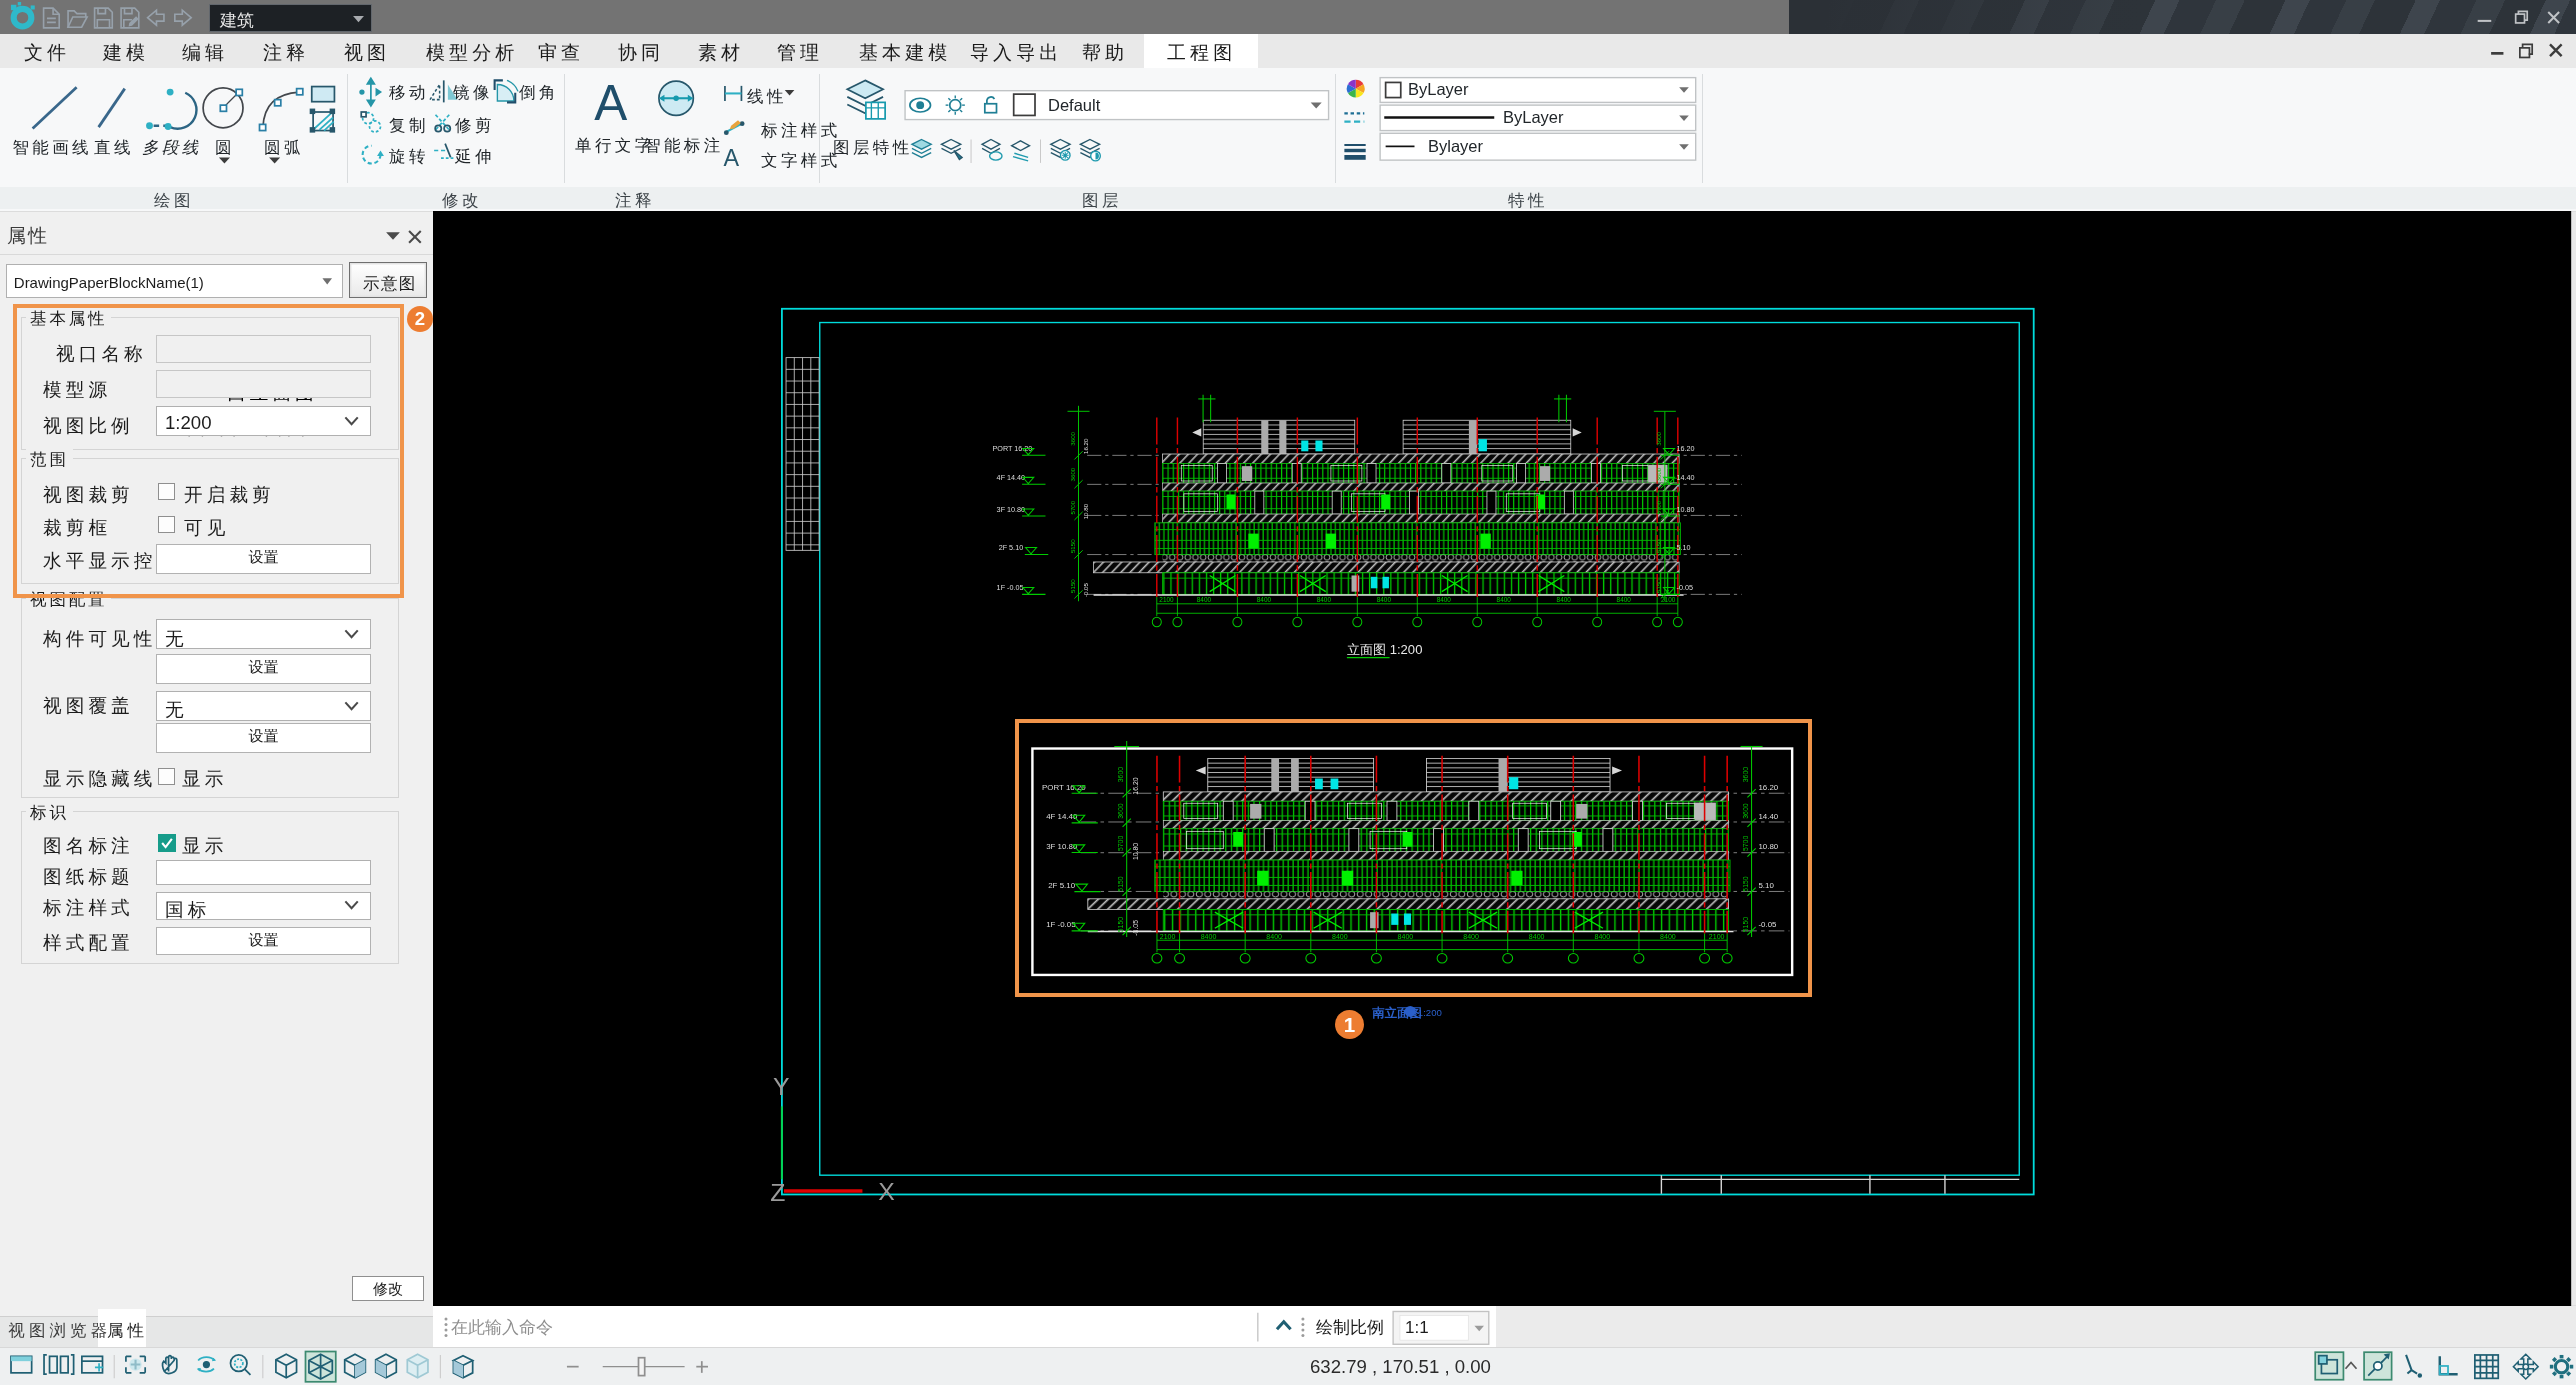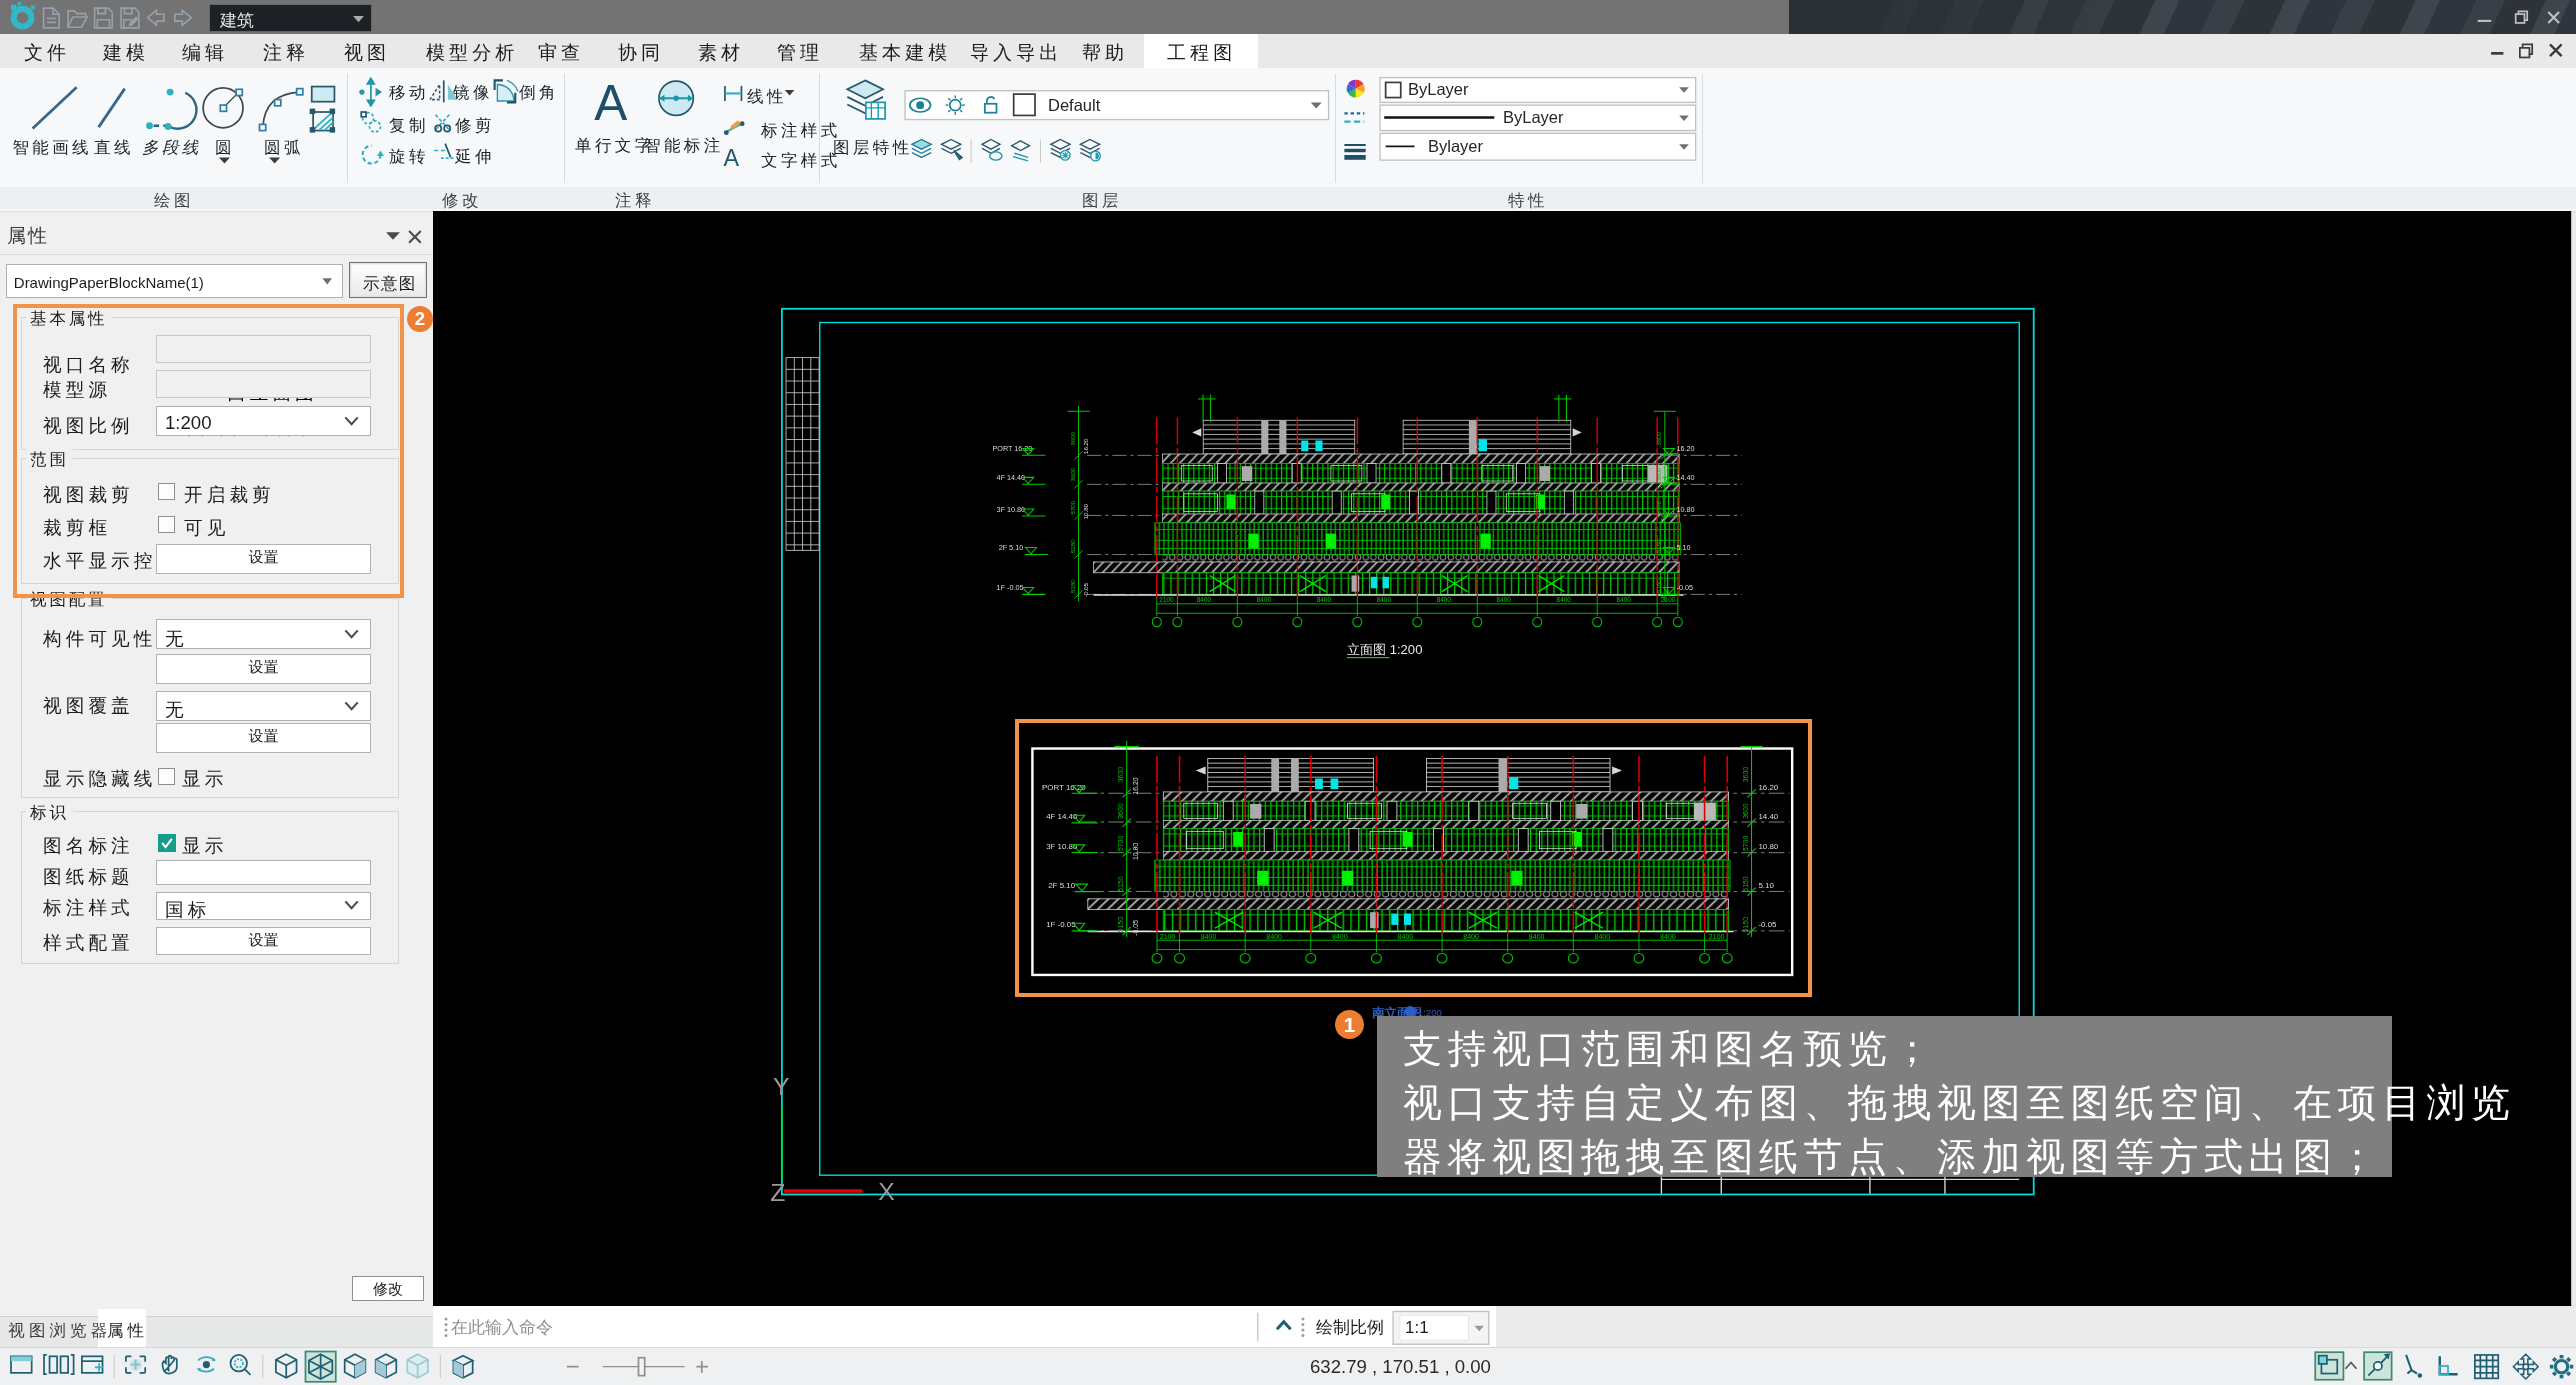--- a/index.html
+++ b/index.html
@@ -374,21 +374,21 @@
   <div class="winp" style="left:6.2px;top:52px;width:335px;height:32px;"></div>
   <div class="ptxt" style="left:13.8px;top:62px;font-size:15px;letter-spacing:0;">DrawingPaperBlockName(1)</div>
   <div class="abs" style="left:321px;top:65px;"><svg width="13.8" height="9.6" viewBox="0 0 20 14">
         <path d="M2,2 l7 9 7,-9 z" fill="#6f6f6f"></path>
       </svg></div>
   <div class="abs" style="left:349px;top:50px;width:76px;height:34px;border:1.4px solid #6f6f6f;background:linear-gradient(#ffffff,#e9e9e9);box-shadow:0 0 0 1.4px #e3e3e3 inset;"></div>
   <div class="ptxt" style="left:363px;top:61px;font-size:16.5px;letter-spacing:1.4px;">示意图</div>
 
   <div class="gbox" style="left:21.3px;top:105px;width:376px;height:131px;"></div>
   <div class="glab" style="left:26px;top:96px;">基本属性</div>
-  <div class="ptxt" style="left:43px;top:129px;margin-top:11px;">视口名称</div>
+  <div class="ptxt" style="left:56px;top:129px;">视口名称</div>
   <div class="inp" style="left:156px;top:123px;width:213px;height:26px;"></div>
   <div class="ptxt gray" style="left:227px;top:128px;">西立面图</div>
   <div class="ptxt" style="left:43px;top:165px;">模型源</div>
   <div class="inp" style="left:156px;top:158px;width:213px;height:26px;"></div>
   <div class="ptxt gray" style="left:164px;top:163px;">立面:西立面图</div>
   <div class="ptxt" style="left:43px;top:201px;">视图比例</div>
   <div class="winp" style="left:156px;top:194px;width:213px;height:28px;"></div>
   <div class="ptxt" style="left:165px;top:200px;letter-spacing:0;">1:200</div>
   <div class="abs" style="left:344px;top:204px;"><svg width="16.5" height="11" viewBox="0 0 24 16">
         <path d="M2,2 l9 10 9,-10" fill="none" stroke="#4a4a4a" stroke-width="3"></path>
@@ -796,21 +796,20 @@
     <g>
       <text x="1124" y="1592" fill="#9a9a9a" font-size="36" font-family="Liberation Sans">Y</text>
       <line x1="1137" y1="1608" x2="1137" y2="1714" stroke="#00d455" stroke-width="3"></line>
       <text x="1120" y="1745" fill="#9a9a9a" font-size="36" font-family="Liberation Sans">Z</text>
       <line x1="1140" y1="1731" x2="1254" y2="1731" stroke="#e00000" stroke-width="5"></line>
       <text x="1277" y="1744" fill="#9a9a9a" font-size="36" font-family="Liberation Sans">X</text>
     </g>
 
     <rect x="3737" y="307" width="7" height="1591" fill="#e9e9e9"></rect>
   </svg>
-  <div class="tooltip" style="left:944px;top:805px;width:1015px;height:161px;padding:5.5px 0 0 26px;box-sizing:border-box;">支持视口范围和图名预览；<br>视口支持自定义布图、拖拽视图至图纸空间、在项目浏览<br>器将视图拖拽至图纸节点、添加视图等方式出图；</div>
   <div class="abs" style="left:582px;top:508px;width:789px;height:270px;border:4.1px solid #f0944a;"></div>
   <div class="badge" style="left:902px;top:799px;width:29px;height:29px;font-size:20.6px;line-height:29px;font-weight:bold;">1</div>
 </div>
 
 <div class="abs" id="cmdbar">
   <div id="cmdwhite"></div>
   <svg class="abs" style="left:0;top:0" width="2143" height="41" viewBox="0 0 3114 60">
     <g fill="#9b9b9b">
       <circle cx="8" cy="19" r="2.2"></circle>
         <circle cx="8" cy="27" r="2.2"></circle>

